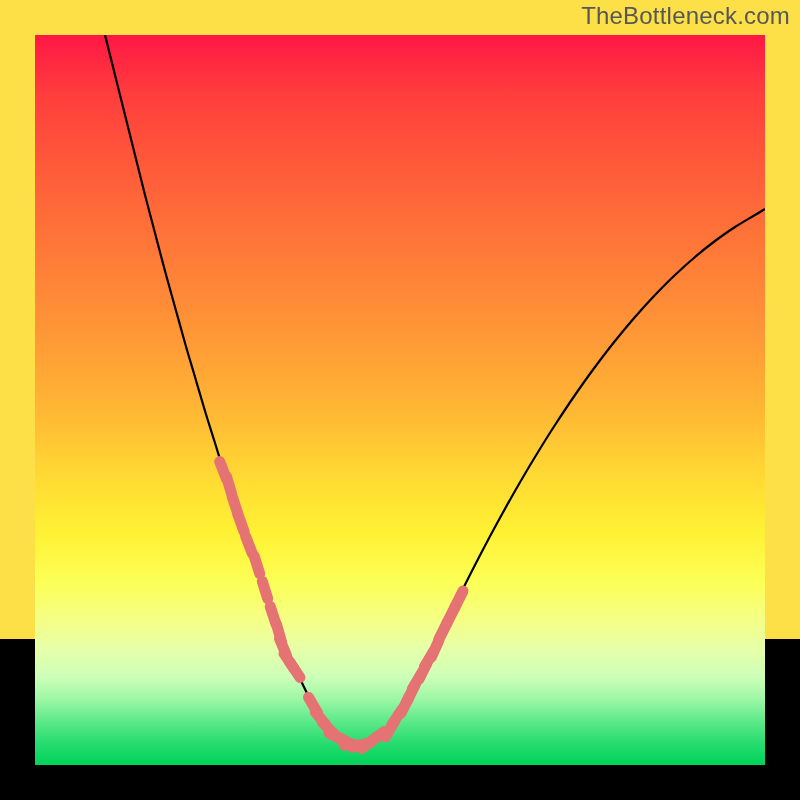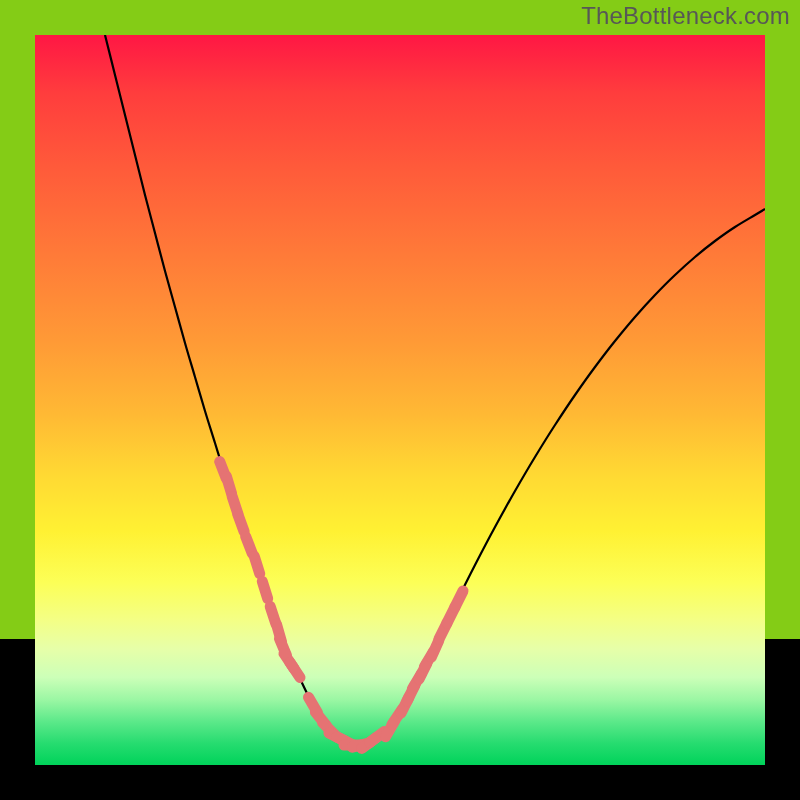--- a/index.html
+++ b/index.html
@@ -10,21 +10,21 @@
     overflow: hidden;
     background: #000;
     font-family: Arial, Helvetica, sans-serif;
   }
   .frame {
     position: absolute;
     top: 0;
     left: 0;
     width: 800px;
     height: 639px;
-    background: #84cc16;
+    background: #fde047;
   }
   .plot {
     position: absolute;
     top: 35px;
     left: 35px;
     width: 730px;
     height: 730px;
     overflow: hidden;
   }
   .gradient {

